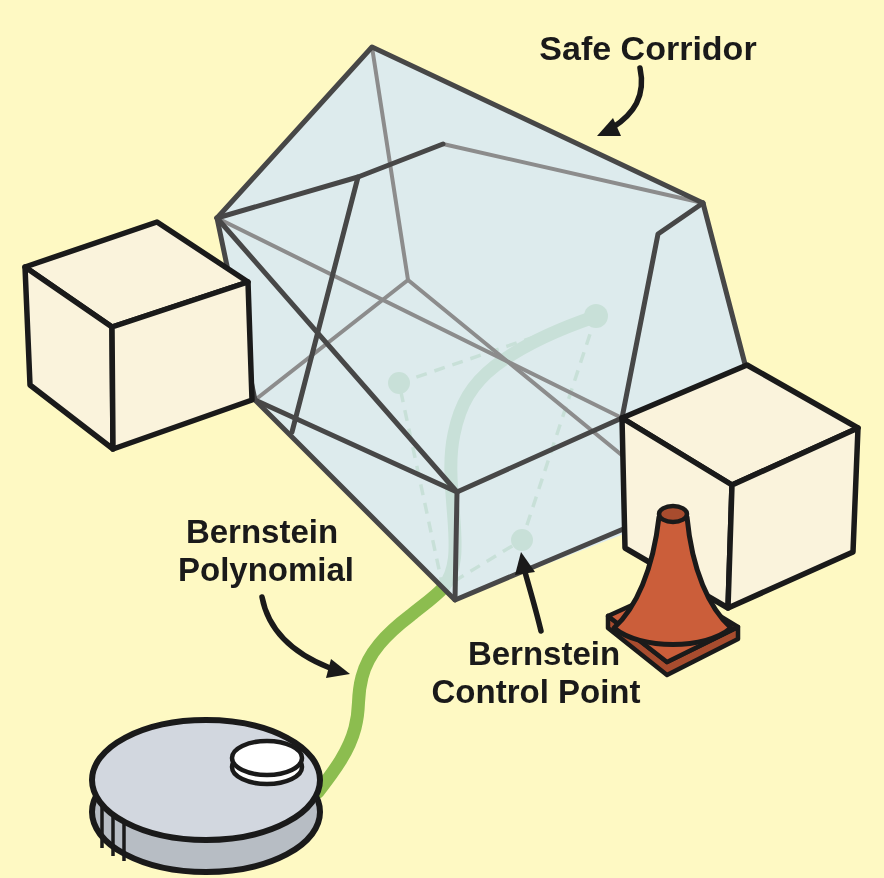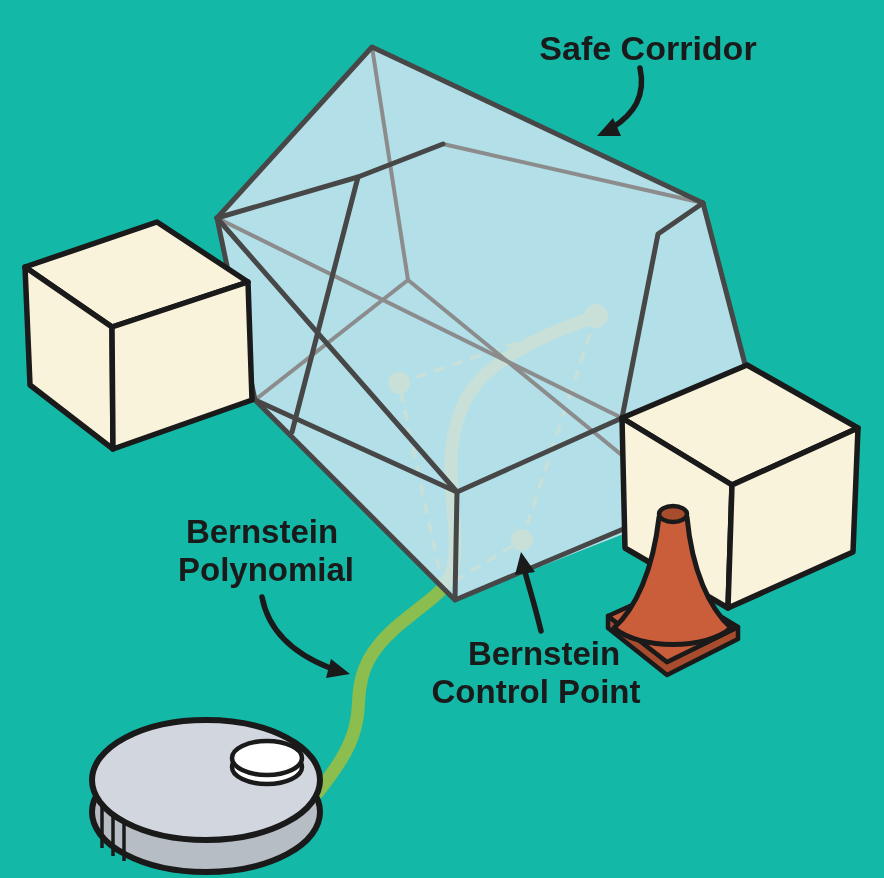--- a/index.html
+++ b/index.html
@@ -1,16 +1,16 @@
 <!DOCTYPE html>
 <html><head>
 <meta charset="utf-8">
 <style>
   html, body { margin: 0; padding: 0; background: #ffffff; }
-  .canvas { width: 884px; height: 878px; position: relative; background: #14b8a6; }
+  .canvas { width: 884px; height: 878px; position: relative; background: #fef9c3; }
   svg { display: block; }
   text.diagram-label {
     font-family: "Liberation Sans", "DejaVu Sans", sans-serif;
     font-weight: 700;
     font-size: 33px;
     text-anchor: middle;
   }
   text.diagram-label.big { font-size: 34px; }
 </style>
 </head>

